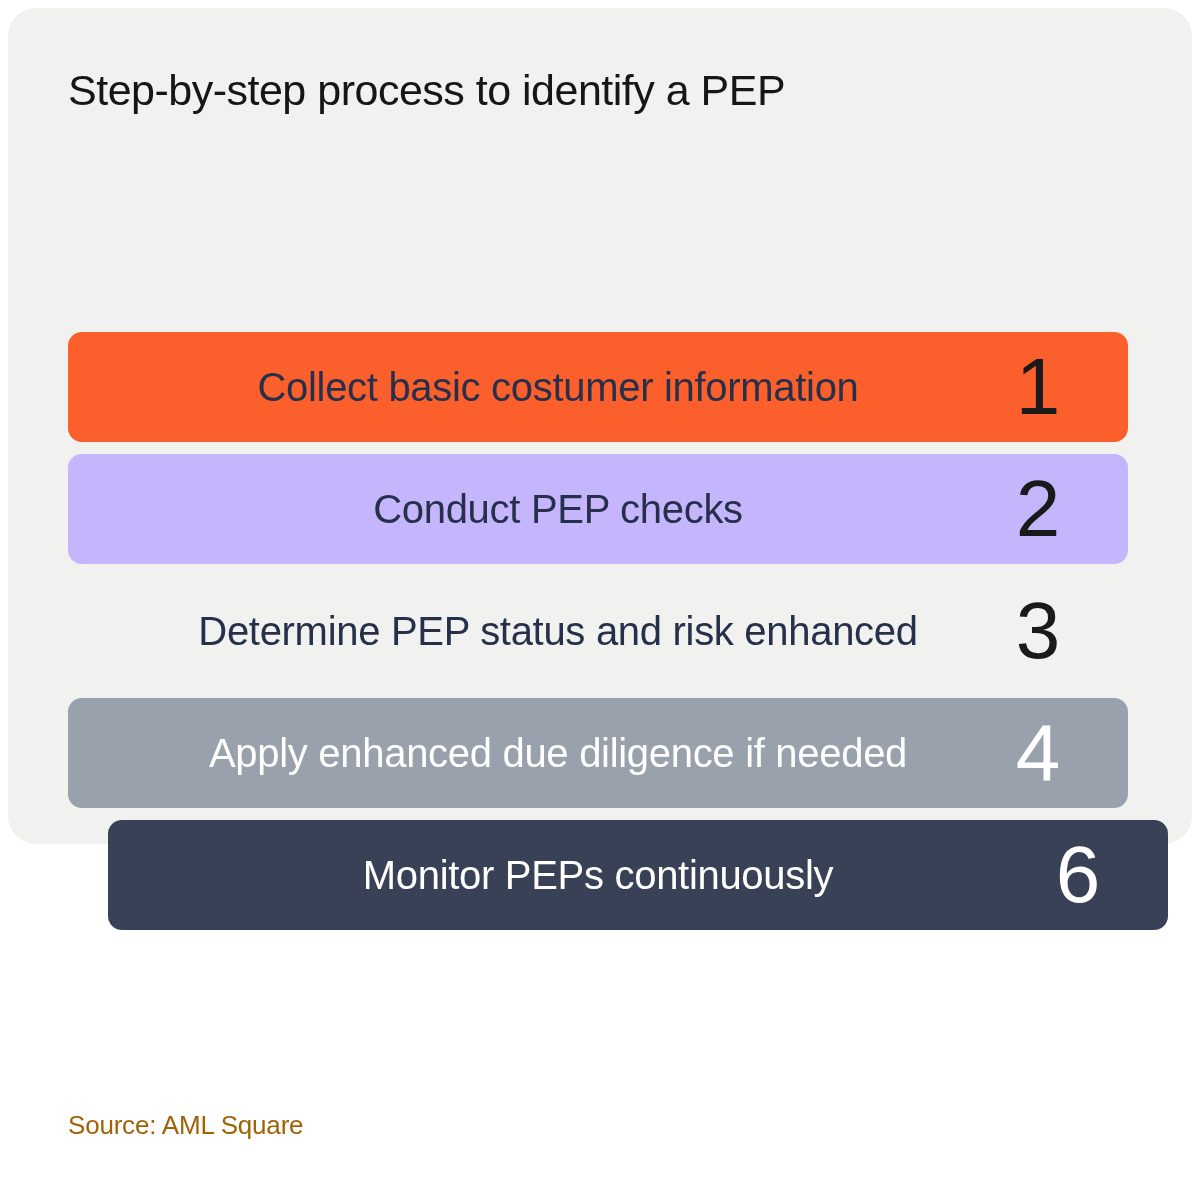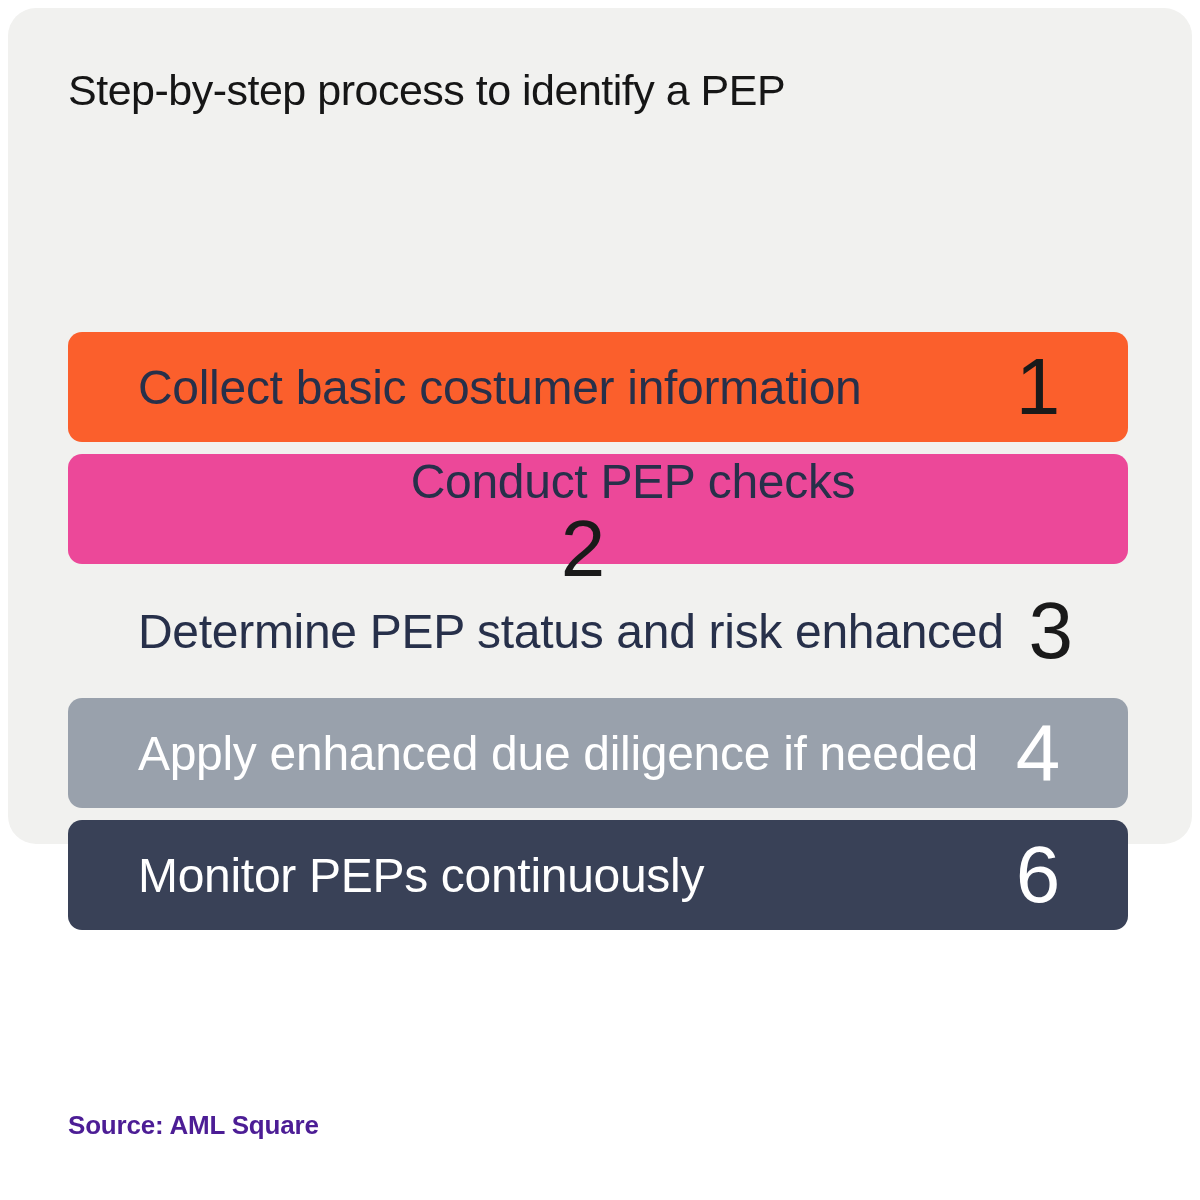--- a/index.html
+++ b/index.html
@@ -48,75 +48,76 @@
     height: 110px;
     margin-bottom: 12px;
     border-radius: 14px;
     display: flex;
     align-items: center;
     box-sizing: border-box;
   }
   .step-label {
     flex: 1;
     padding-left: 70px;
-    font-size: 48px;
+    font-size: 40px;
     font-weight: 400;
     letter-spacing: -0.3px;
     white-space: nowrap;
+    text-align: center;
   }
   .step-number {
     width: 120px;
     margin-right: 30px;
     text-align: center;
     font-size: 80px;
     font-weight: 400;
     line-height: 1;
   }
   .source {
     position: absolute;
     left: 60px;
     top: 1102px;  
     font-size: 26px;
-    font-weight: 700;
-    color: #4c1d95;
+    font-weight: 400;
+    color: #a16207;
     letter-spacing: -0.2px;
   }
 </style>
 </head>
 <body>
 
 <div class="canvas" style="background: rgb(255, 255, 255);">
   <div class="card" style="background: rgb(241, 241, 239);">
 
     <h1 class="title">Step-by-step process to identify a PEP</h1>
 
     <div class="steps">
 
       <div class="step" style="background: rgb(251, 95, 44); color: rgb(39, 48, 74);">
         <span class="step-label">Collect basic costumer information</span>
         <span class="step-number" style="color: rgb(26, 26, 26);">1</span>
       </div>
 
-      <div class="step" style="background: #ec4899; color: rgb(39, 48, 74); flex-direction: column;">
+      <div class="step" style="background: #c4b5fd; color: rgb(39, 48, 74);">
         <span class="step-label">Conduct PEP checks</span>
         <span class="step-number" style="color: rgb(26, 26, 26);">2</span>
       </div>
 
       <div class="step" style="background: transparent; color: rgb(39, 48, 74);">
         <span class="step-label">Determine PEP status and risk enhanced</span>
         <span class="step-number" style="color: rgb(26, 26, 26);">3</span>
       </div>
 
       <div class="step" style="background: rgb(153, 161, 172); color: rgb(255, 255, 255);">
         <span class="step-label">Apply enhanced due diligence if needed</span>
         <span class="step-number" style="color: rgb(255, 255, 255);">4</span>
       </div>
 
 
-      <div class="step" style="background: rgb(57, 65, 87); color: rgb(255, 255, 255);">
+      <div class="step" style="background: rgb(57, 65, 87); color: rgb(255, 255, 255); margin-left: 40px;">
         <span class="step-label">Monitor PEPs continuously</span>
         <span class="step-number" style="color: rgb(255, 255, 255);">6</span>
       </div>
 
     </div>
 
     <div class="source">Source: AML Square</div>
 
   </div>
 </div>

